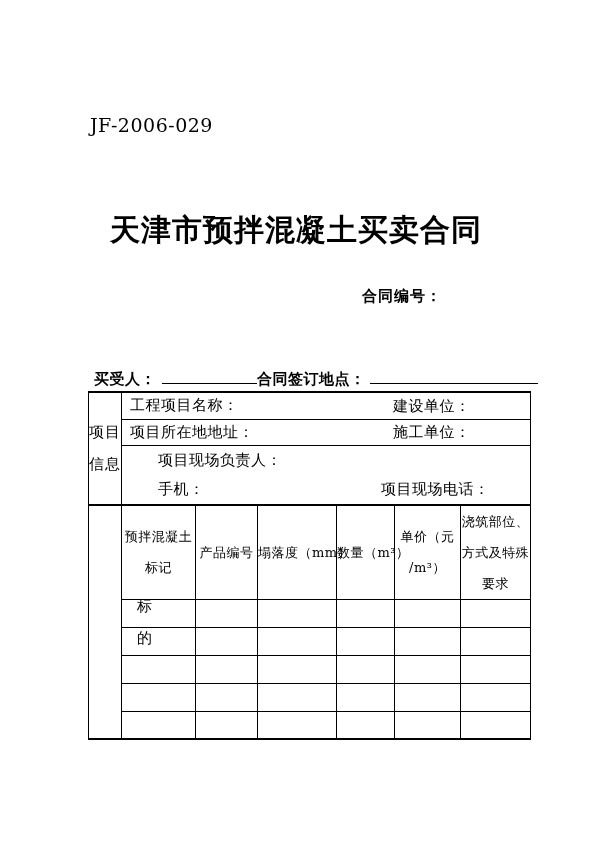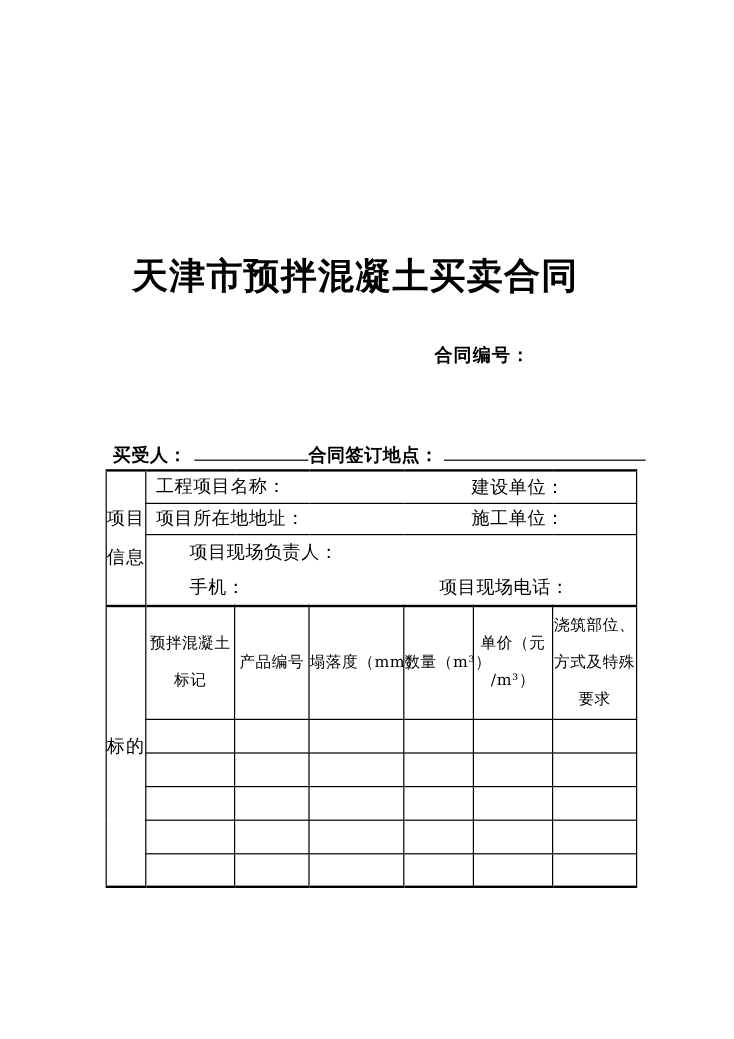--- a/index.html
+++ b/index.html
@@ -63,54 +63,55 @@
     text-align:center;
     vertical-align:middle;
     font-size:15px;
     letter-spacing:1px;
     line-height:32px;
   }
   tr.r-top td{border-top:2px solid #000;}
   tr.r-div td{border-bottom:2px solid #000;}
   tr.r-bot td{border-bottom:2px solid #000;}
   td.seclabel.info{border-top:2px solid #000;border-bottom:2px solid #000;}
-  td.seclabel.subj{border-top:2px solid #000;border-bottom:2px solid #000;}
+  td.seclabel.subj{border-top:2px solid #000;border-bottom:2px solid #000;padding-left:48px;}
 
   td.inforow{
     position:relative;
     font-size:15px;
     letter-spacing:0.5px;
     vertical-align:middle;
   }
   td.inforow .lbl-a{padding-left:8px;}
   td.inforow .lbl-b{position:absolute;left:231px;top:50%;transform:translateY(-50%);white-space:nowrap;margin-left:40px;}
   tr.r1{height:27px;}
   tr.r2{height:26px;}
   tr.r3{height:58px;}
   td.tworow{position:relative;font-size:15px;letter-spacing:0.5px;vertical-align:middle;}
   td.tworow .ln{position:relative;height:29px;line-height:29px;padding-left:8px;margin-left:28px;}
-  td.tworow .lbl-b{position:absolute;left:216px;top:0;line-height:29px;white-space:nowrap;}
+  td.tworow .lbl-b{position:absolute;left:231px;top:0;line-height:29px;white-space:nowrap;}
 
   tr.hdr{height:82px;}
   tr.hdr th{
     font-size:13px;
     text-align:center;
     vertical-align:middle;
     white-space:pre;
     line-height:31px;
     letter-spacing:0.5px;
   }
   tr.datarow{height:28px;}
   tr.datarow td{background:#fff;}
 </style>
 </head>
 <body>
 
 <div class="page">
 
+  <div class="doc-code">JF-2006-029</div>
 
   <div class="doc-title">天津市预拌混凝土买卖合同</div>
 
   <div class="contract-no">合同编号：</div>
 
 
   <div class="party-line l2"><span>买受人：</span><span class="blank b-buyer"></span><span>合同签订地点：</span><span class="blank b-place"></span></div>
 
   <table class="form">
     <colgroup>

